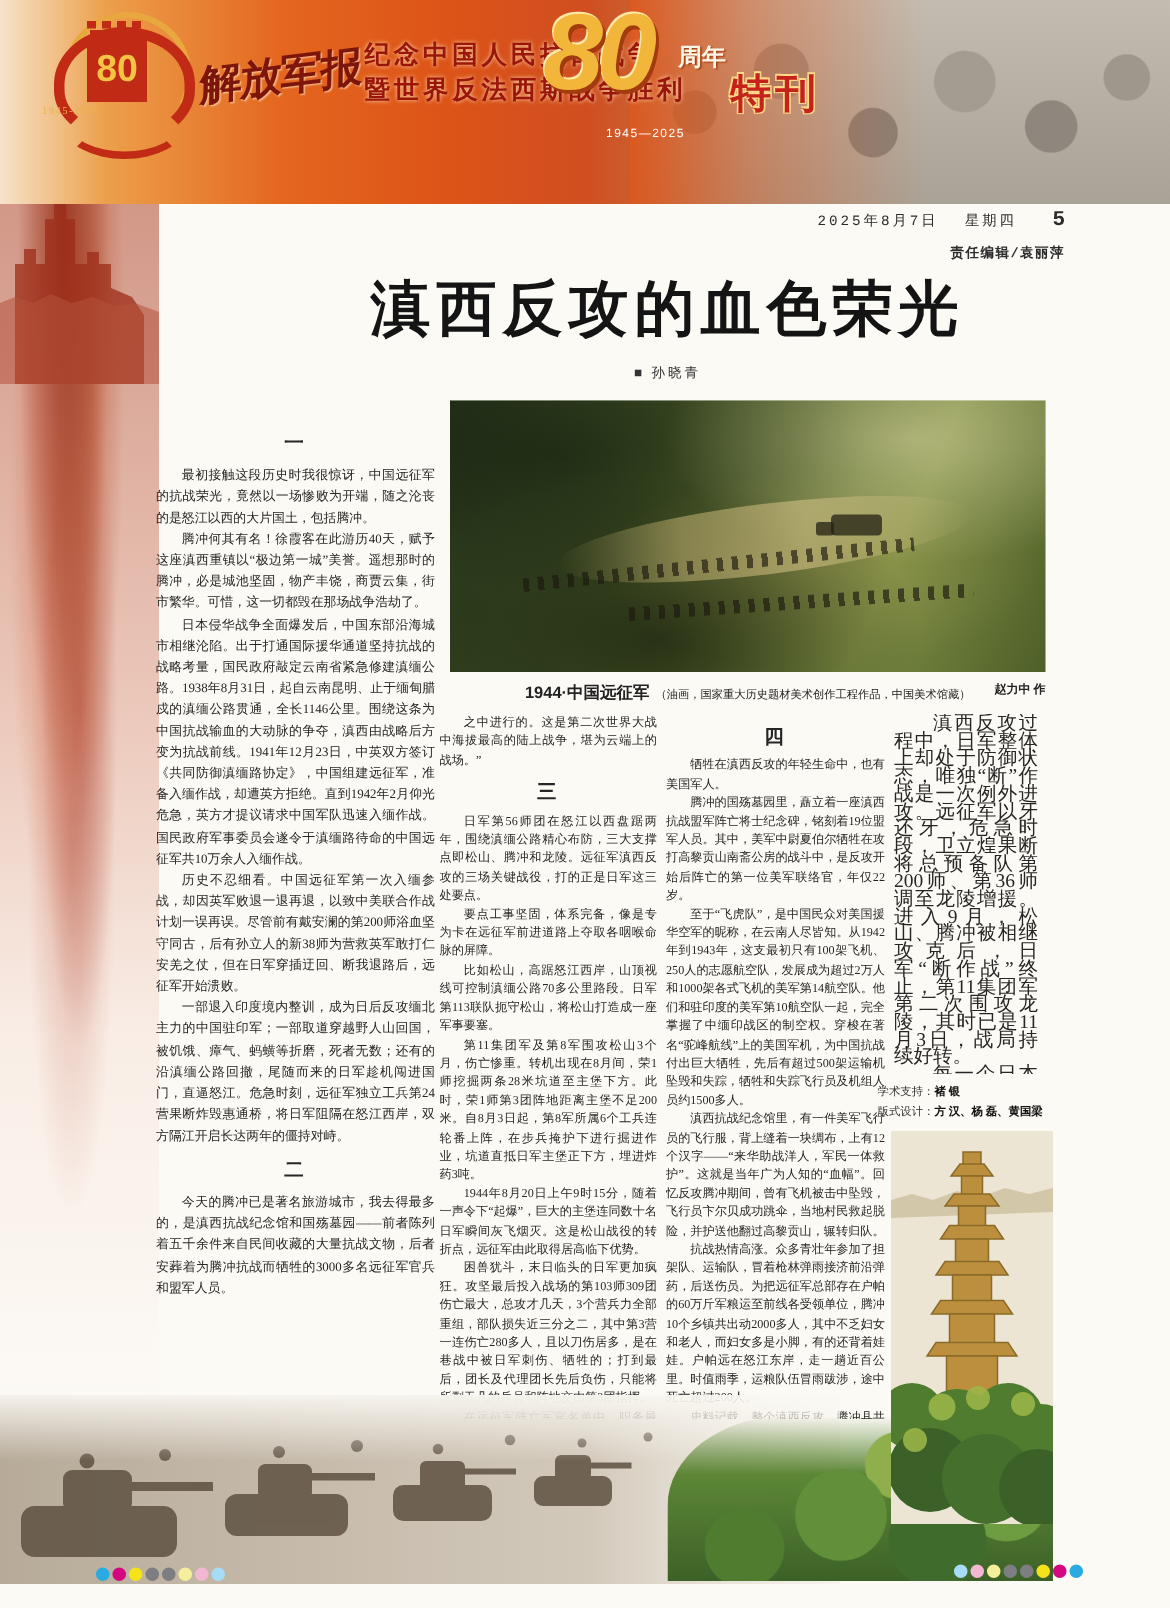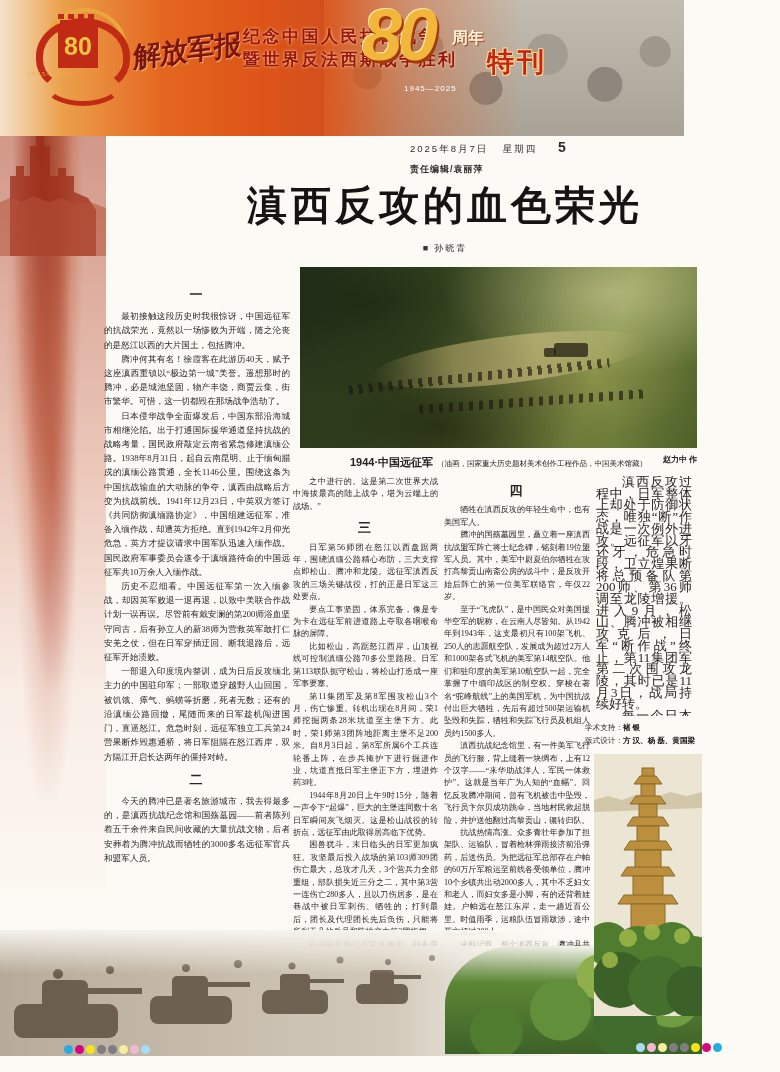--- a/index.html
+++ b/index.html
@@ -1,19 +1,19 @@
 <!DOCTYPE html>
 <html><head>
 <meta charset="utf-8">
 <style>
   html,body{margin:0;padding:0;background:#e9e6df;}
   #page{position:relative;width:780px;height:1072px;margin:0 auto;background:#fcfaf5;overflow:hidden;
         font-family:"Liberation Serif",serif;}
   
-  #banner{position:absolute;left:0;top:0;width:684px;height:136px;
+  #banner{position:absolute;left:0;top:0;width:780px;height:136px;
     background:linear-gradient(90deg,#f6e3cb 0%,#eca04b 9%,#e4661f 24%,#dd5418 38%,#d04e20 50%,#c27947 62%,#b9b0a2 76%,#c7c1b5 100%);}
   #sculpture{position:absolute;right:0;top:0;width:360px;height:136px;
     background:
       radial-gradient(circle at 12% 55%,#8f8a80 0 14px,transparent 15px),
       radial-gradient(circle at 28% 35%,#9a948a 0 18px,transparent 19px),
       radial-gradient(circle at 45% 65%,#87827a 0 16px,transparent 17px),
       radial-gradient(circle at 62% 40%,#a29c91 0 20px,transparent 21px),
       radial-gradient(circle at 78% 62%,#8d877d 0 17px,transparent 18px),
       radial-gradient(circle at 92% 38%,#9d978c 0 15px,transparent 16px),
       linear-gradient(180deg,#c3bdb1 0%,#b3ada1 60%,#a9a397 100%);}
@@ -43,22 +43,22 @@
   #big80{position:absolute;left:362px;top:-6px;font-family:"Liberation Sans",sans-serif;font-weight:900;
     font-style:italic;font-size:72px;color:#f2b63a;letter-spacing:-4px;
     text-shadow:2px 3px 0 #a23b0e,-1px -1px 0 #ffe9a8;}
   #big-years{position:absolute;left:404px;top:84px;font-size:8px;color:#fff;letter-spacing:1px;
     font-family:"Liberation Sans",sans-serif;}
   #zhounian{position:absolute;left:452px;top:28px;font-size:16px;font-weight:bold;color:#fff6e6;
     font-family:"Liberation Sans",sans-serif;text-shadow:1px 1px 1px #a23b0e;}
   #tekan{position:absolute;left:487px;top:27px;font-size:27px;font-weight:900;color:#c5231a;letter-spacing:3px;
     font-family:"Liberation Sans",sans-serif;text-shadow:1px 1px 0 #ffd98a,-1px -1px 0 #ffd98a,1px -1px 0 #ffd98a,-1px 1px 0 #ffd98a;margin-top:17px;}
   
-  #dateline{position:absolute;right:70px;top:139px;width:300px;color:#2c2c2c;
-    font-family:Liberation Sans, sans-serif;}
+  #dateline{position:absolute;right:70px;top:139px;width:300px;text-align:right;color:#2c2c2c;
+    font-family:Liberation Mono, monospace;}
   #dateline .d1{font-size:9.5px;letter-spacing:2px;}
   #dateline .pageno{font-size:14px;font-weight:bold;margin-left:16px;letter-spacing:0;}
   #dateline .d2{font-size:9px;font-weight:bold;margin-top:7px;letter-spacing:1px;}
   
   #headline{position:absolute;left:175px;top:178px;width:540px;text-align:center;color:#141414;}
   #headline h1{margin:0;font-family:"Liberation Sans",sans-serif;font-weight:900;font-size:40px;letter-spacing:4px;}
   #headline .sub{margin-top:9px;font-family:"Liberation Sans",sans-serif;font-weight:bold;font-size:15px;letter-spacing:1px;}
   #headline .by{margin-top:9px;font-size:9px;color:#333;letter-spacing:2px;}
   
   #painting{position:absolute;left:300px;top:267px;width:397px;height:181px;

